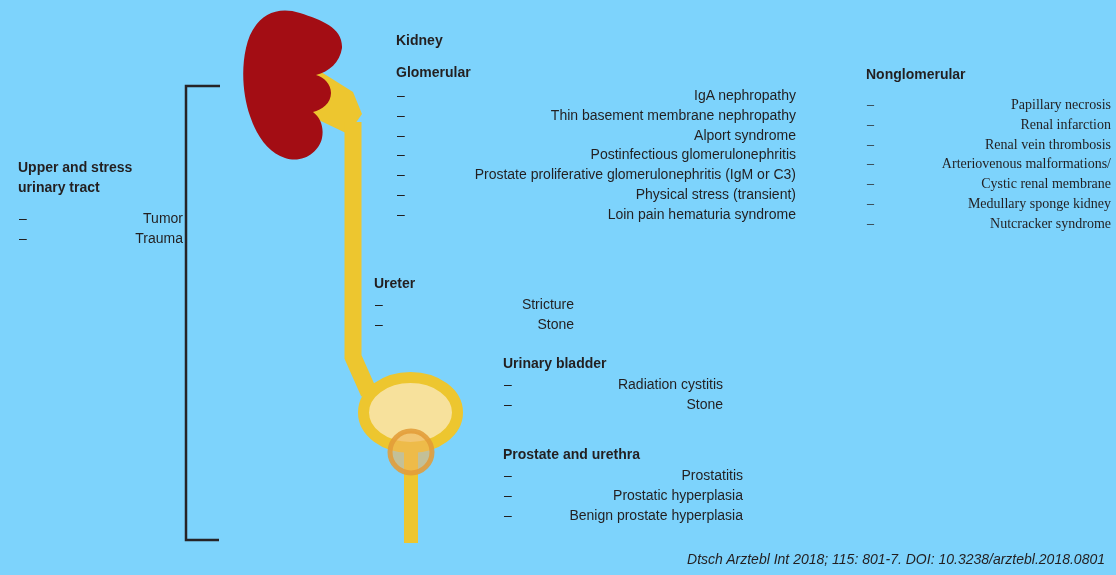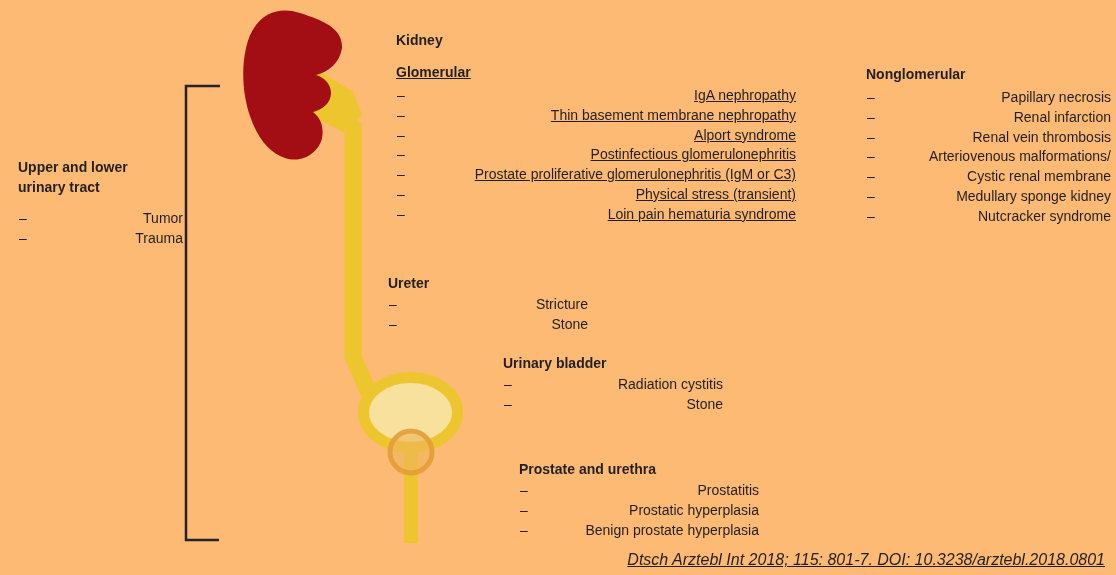--- a/index.html
+++ b/index.html
@@ -1,30 +1,30 @@
 <!DOCTYPE html>
 <html><head>
 <meta charset="utf-8">
 <style>
   html,body{margin:0;padding:0;}
   #canvas{
-    position:relative;width:1116px;height:575px;background:#fdba74;
+    position:relative;width:1116px;height:575px;background:#7dd3fc;
     font-family:"Liberation Sans",sans-serif;color:#231F20;overflow:hidden;
   }
   #art{position:absolute;left:0;top:0;}
   .block{position:absolute;font-size:14px;}
   .title{font-weight:700;line-height:20px;}
   ul.items{list-style:none;margin:2px 0 0 0;padding:0;line-height:19.8px;text-align:right;}
   ul.items li{position:relative;padding-left:20px;}
   ul.items li::before{content:"\2013";position:absolute;left:1px;}
   .cont{padding-left:0;}
   .gap{margin-top:19px;}
   #upper-tract ul.items{line-height:20px;margin-top:11px;}
   #upper-tract ul.items li{padding-left:16px;}
-  #citation{position:absolute;right:11px;top:551px;font-size:16px;font-style:italic;white-space:nowrap;text-decoration:underline;}
+  #citation{position:absolute;right:11px;top:551px;font-size:14px;font-style:italic;white-space:nowrap;}
 </style>
 </head>
 <body>
 
 <div id="canvas">
 
   <svg id="art" width="1116" height="575" viewBox="0 0 1116 575">
 
     <path d="M 220,86 L 186,86 L 186,540 L 219,540" fill="none" stroke-width="2.5" stroke="#262326"></path>
 
@@ -40,76 +40,76 @@
 
     <ellipse cx="410.5" cy="412.5" rx="47" ry="35" stroke-width="11" fill="#F7E19C" stroke="#EDC62F"></ellipse>
 
     <line x1="411" y1="442" x2="411" y2="543" stroke-width="14" stroke="#EDC62F"></line>
 
     <circle cx="411" cy="452" r="21" stroke-width="5" fill-opacity="0.62" stroke-opacity="0.88" fill="#EFB45A" stroke="#E39C38"></circle>
   </svg>
 
   <div class="block title" style="left:396px;top:30px;">Kidney</div>
 
-  <div class="block" style="left:396px;top:62px;width:400px;text-decoration:underline;">
+  <div class="block" style="left:396px;top:62px;width:400px;">
     <div class="title">Glomerular</div>
     <ul class="items" style="margin-top:4px;">
       <li><span>IgA nephropathy</span></li>
       <li><span>Thin basement membrane nephropathy</span></li>
       <li><span>Alport syndrome</span></li>
       <li><span>Postinfectious glomerulonephritis</span></li>
       <li><span>Prostate proliferative glomerulonephritis (IgM or C3)</span></li>
       <li><span>Physical stress (transient)</span></li>
       <li><span>Loin pain hematuria syndrome</span></li>
     </ul>
   </div>
 
   <div class="block" style="left:866px;top:64px;width:245px;">
     <div class="title">Nonglomerular</div>
-    <ul class="items" style="margin-top:4px;">
+    <ul class="items" style="margin-top:11px;font-family:Liberation Serif, serif;">
       <li><span>Papillary necrosis</span></li>
       <li><span>Renal infarction</span></li>
       <li><span>Renal vein thrombosis</span></li>
       <li>
         <span>Arteriovenous malformations/</span>
       </li>
       <li><span>Cystic renal membrane</span></li>
       <li><span>Medullary sponge kidney</span></li>
       <li><span>Nutcracker syndrome</span></li>
     </ul>
   </div>
 
-  <div class="block" style="left:388px;top:273px;width:200px;">
+  <div class="block" style="left:374px;top:273px;width:200px;">
     <div class="title">Ureter</div>
     <ul class="items">
       <li><span>Stricture</span></li>
       <li><span>Stone</span></li>
     </ul>
   </div>
 
   <div class="block" style="left:503px;top:353px;width:220px;">
     <div class="title">Urinary bladder</div>
     <ul class="items">
       <li><span>Radiation cystitis</span></li>
       <li><span>Stone</span></li>
     </ul>
   </div>
 
-  <div class="block" style="left:503px;top:459px;width:240px;margin-left:16px;">
+  <div class="block" style="left:503px;top:444px;width:240px;">
     <div class="title">Prostate and urethra</div>
     <ul class="items">
       <li><span>Prostatitis</span></li>
       <li><span>Prostatic hyperplasia</span></li>
       <li><span>Benign prostate hyperplasia</span></li>
     </ul>
   </div>
 
   <div id="upper-tract" class="block" style="left:18px;top:157px;width:165px;">
     <div class="title">
-      <div>Upper and lower</div>
+      <div>Upper and stress</div>
       <div>urinary tract</div>
     </div>
     <ul class="items">
       <li><span>Tumor</span></li>
       <li><span>Trauma</span></li>
     </ul>
   </div>
 
   <div id="citation">Dtsch Arztebl Int 2018; 115: 801-7. DOI: 10.3238/arztebl.2018.0801</div>
 

